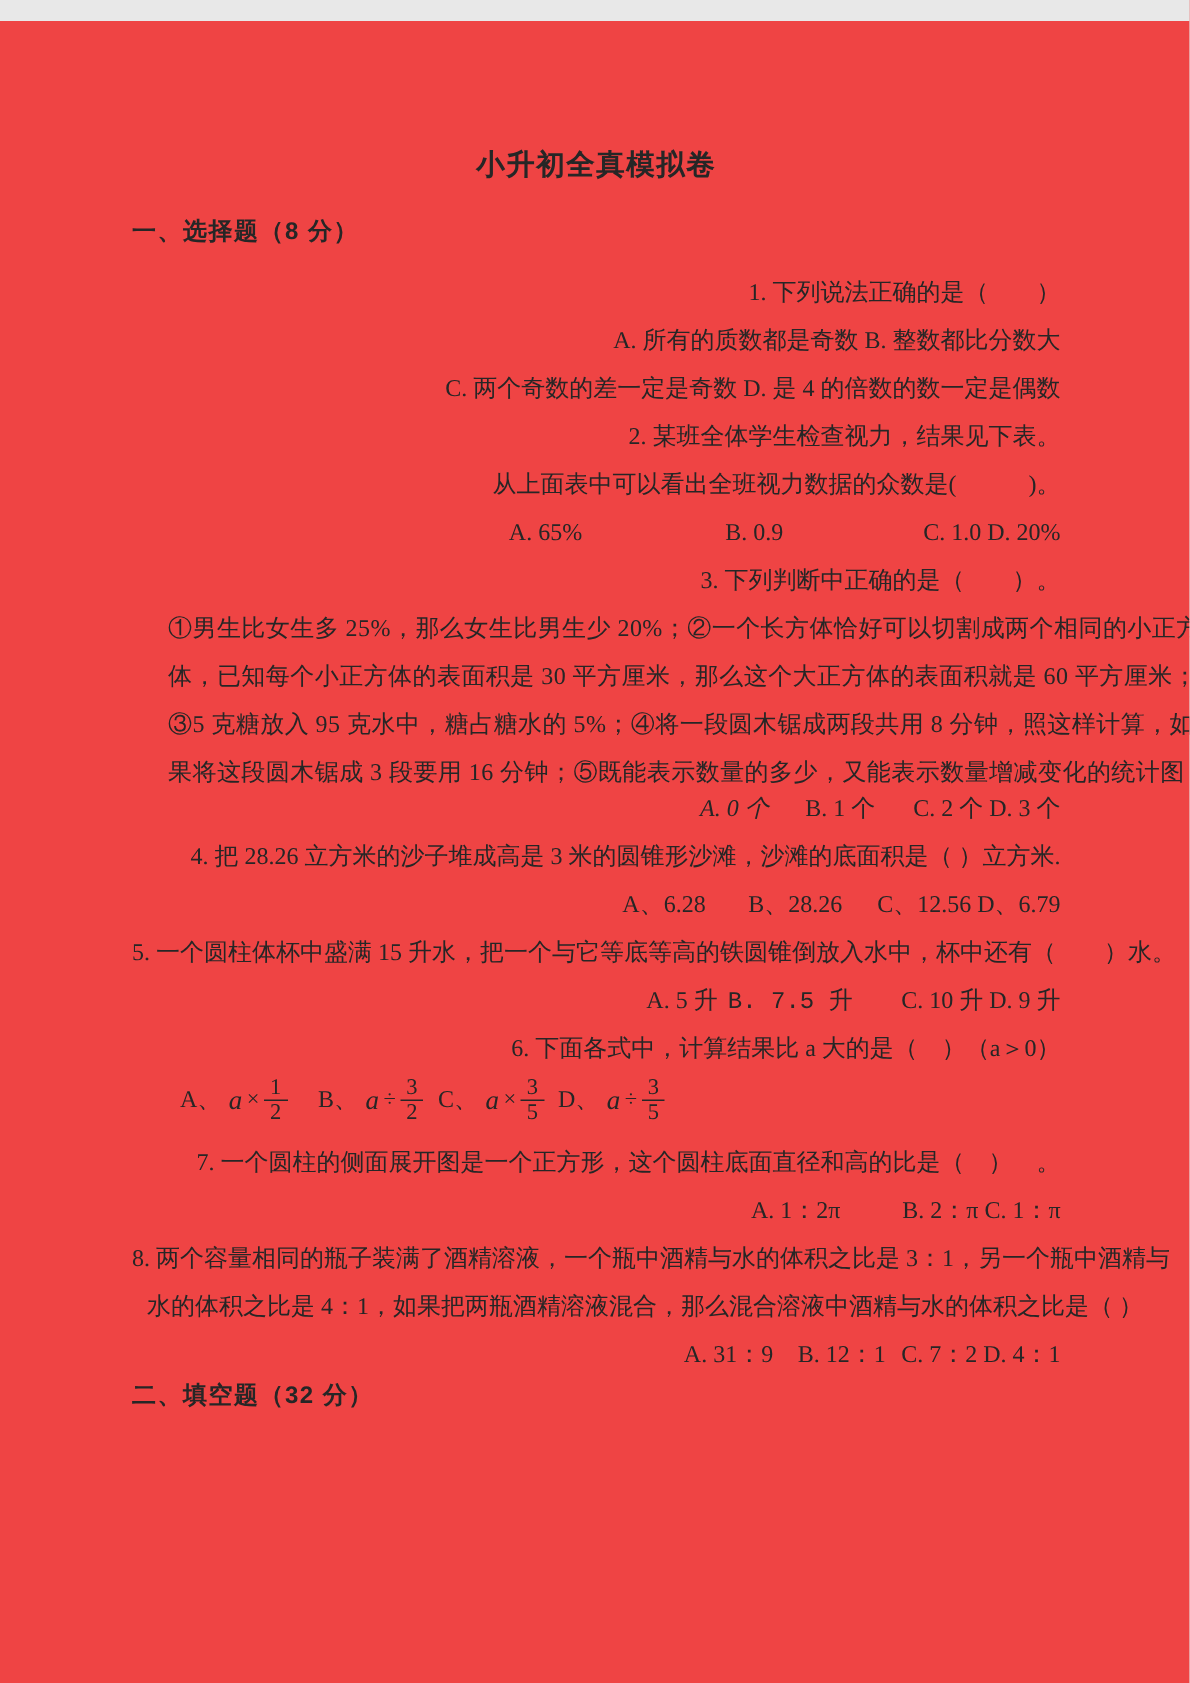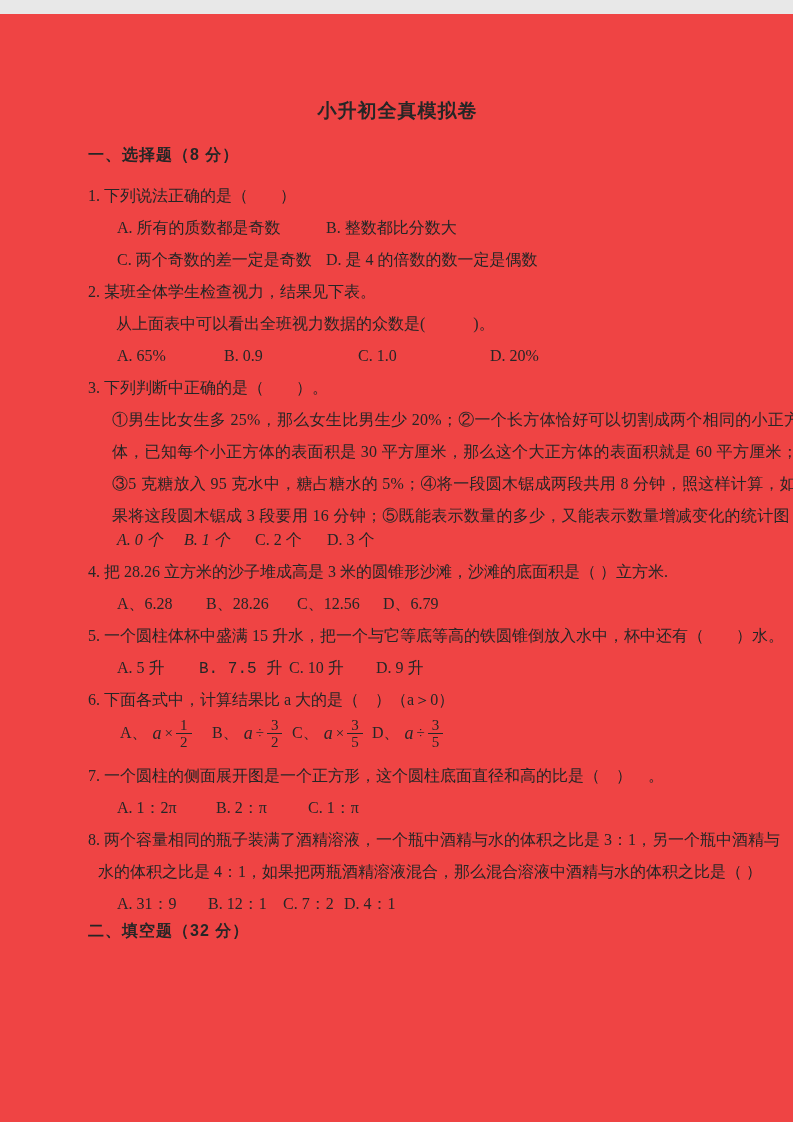--- a/index.html
+++ b/index.html
@@ -13,21 +13,21 @@
     font-size:19px;line-height:22px;text-align:center;font-weight:bold;
     margin:0;letter-spacing:1px;
     font-family:"Liberation Sans","DejaVu Sans",sans-serif;
   }
   .sec{
     font-size:16px;line-height:26px;font-weight:bold;margin:20px 0 0 0;
     font-family:"Liberation Sans","DejaVu Sans",sans-serif;letter-spacing:1px;
   }
   .sec2{margin-top:-2px;}
   .rows{margin-top:12px;font-size:16px;}
-  .row{line-height:32px;height:32px;white-space:nowrap;}
+  .row{line-height:32px;height:32px;white-space:nowrap;text-align:right;}
   .row.para{padding-left:24px;letter-spacing:0.3px;}
   .opts{padding-left:29px;}
   .opts span{display:inline-block;}
   .sub{padding-left:28px;}
   .cont{padding-left:10px;}
   .pull8{margin-top:-8px;}
   .pull6{margin-top:-6px;}
   .push4{margin-top:4px;}
 
   table.vision{
@@ -38,21 +38,21 @@
     border:1px solid #333;height:41px;text-align:center;
     font-size:15px;padding:0;letter-spacing:0.5px;
   }
 
   
   .q1o span:nth-child(1){width:205px;font-family:Liberation Serif, serif;}
   .q2o span:nth-child(1){width:103px;}
   .q2o span:nth-child(2){width:130px;}
   .q2o span:nth-child(3){width:128px;}
   .q3o span:nth-child(1){width:63px;font-style:italic;}
-  .q3o span:nth-child(2){width:67px;font-style:italic;}
+  .q3o span:nth-child(2){width:67px;}
   .q3o span:nth-child(3){width:68px;}
   .q4o span:nth-child(1){width:85px;}
   .q4o span:nth-child(2){width:87px;}
   .q4o span:nth-child(3){width:82px;}
   .q5o span:nth-child(1){width:78px;}
   .q5o span:nth-child(2){width:86px;font-family:Liberation Mono, monospace;}
   .q5o span:nth-child(3){width:83px;}
   .q7o span:nth-child(1){width:95px;}
   .q7o span:nth-child(2){width:88px;}
   .q8o span:nth-child(1){width:87px;}

